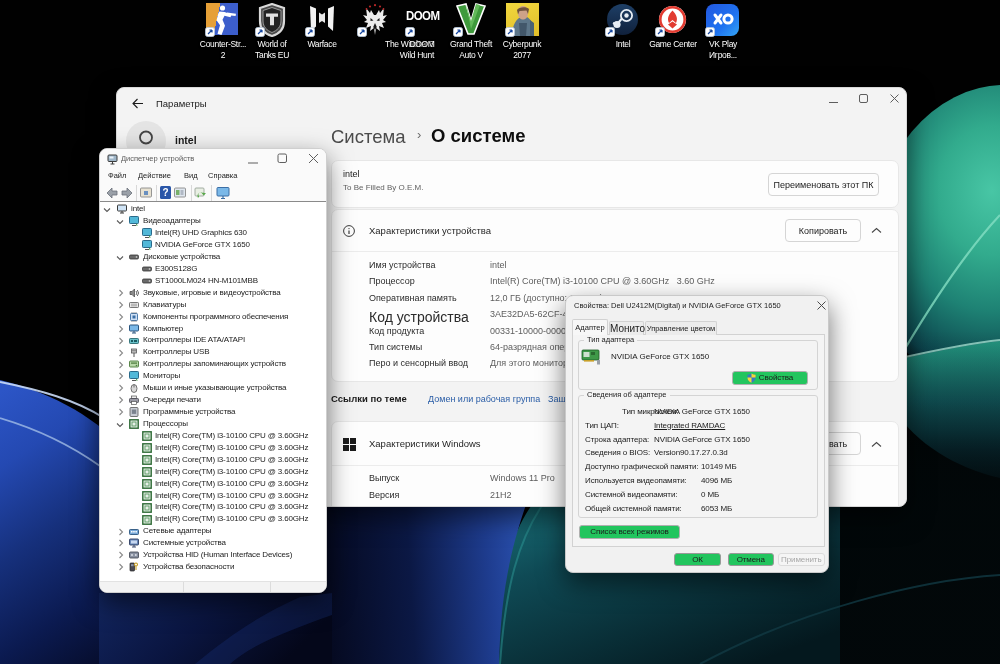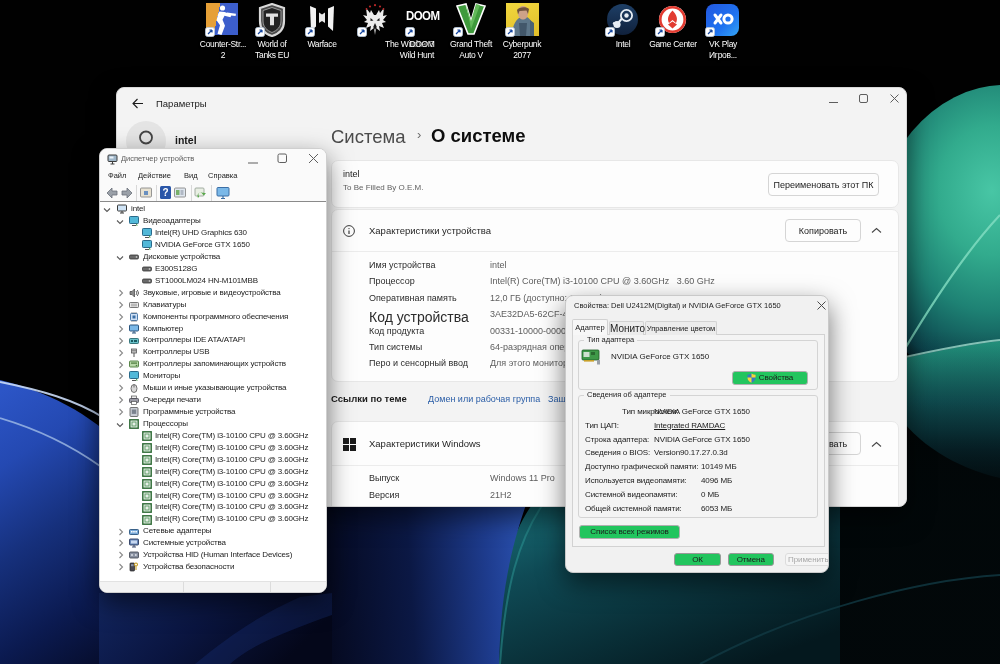--- a/index.html
+++ b/index.html
@@ -629,14 +629,14 @@
       <div class="t" style="left:135px;top:166px;font-size:8px;letter-spacing:-0.1px;color:#1b1b1b;">10149 МБ</div>
       <div class="t" style="left:19px;top:180px;font-size:8px;letter-spacing:-0.1px;color:#1b1b1b;">Используется видеопамяти:</div>
       <div class="t" style="left:135px;top:180px;font-size:8px;letter-spacing:-0.1px;color:#1b1b1b;">4096 МБ</div>
       <div class="t" style="left:19px;top:194px;font-size:8px;letter-spacing:-0.1px;color:#1b1b1b;">Системной видеопамяти:</div>
       <div class="t" style="left:135px;top:194px;font-size:8px;letter-spacing:-0.1px;color:#1b1b1b;">0 МБ</div>
       <div class="t" style="left:19px;top:207.5px;font-size:8px;letter-spacing:-0.1px;color:#1b1b1b;">Общей системной памяти:</div>
       <div class="t" style="left:135px;top:207.5px;font-size:8px;letter-spacing:-0.1px;color:#1b1b1b;">6053 МБ</div>
       <div class="btnw32" style="left:13px;top:228.5px;width:101px;height:14px;border-color:#b0b0b0;">Список всех режимов</div>
       <div class="btnw32" style="left:108px;top:256.5px;width:47px;height:13.5px;">ОК</div>
       <div class="btnw32" style="left:161.5px;top:256.5px;width:46.5px;height:13.5px;">Отмена</div>
-      <div class="btnw32" style="left:212px;top:256.5px;width:46.5px;height:13.5px;border-color:#dcdcdc;color:#a8a8a8;background:#f5f5f5;margin-left:7px;">Применить</div>
+      <div class="btnw32" style="left:212px;top:256.5px;width:46.5px;height:13.5px;border-color:#dcdcdc;color:#a8a8a8;background:#f5f5f5;">Применить</div>
     </div>
   </div>
 </body></html>

